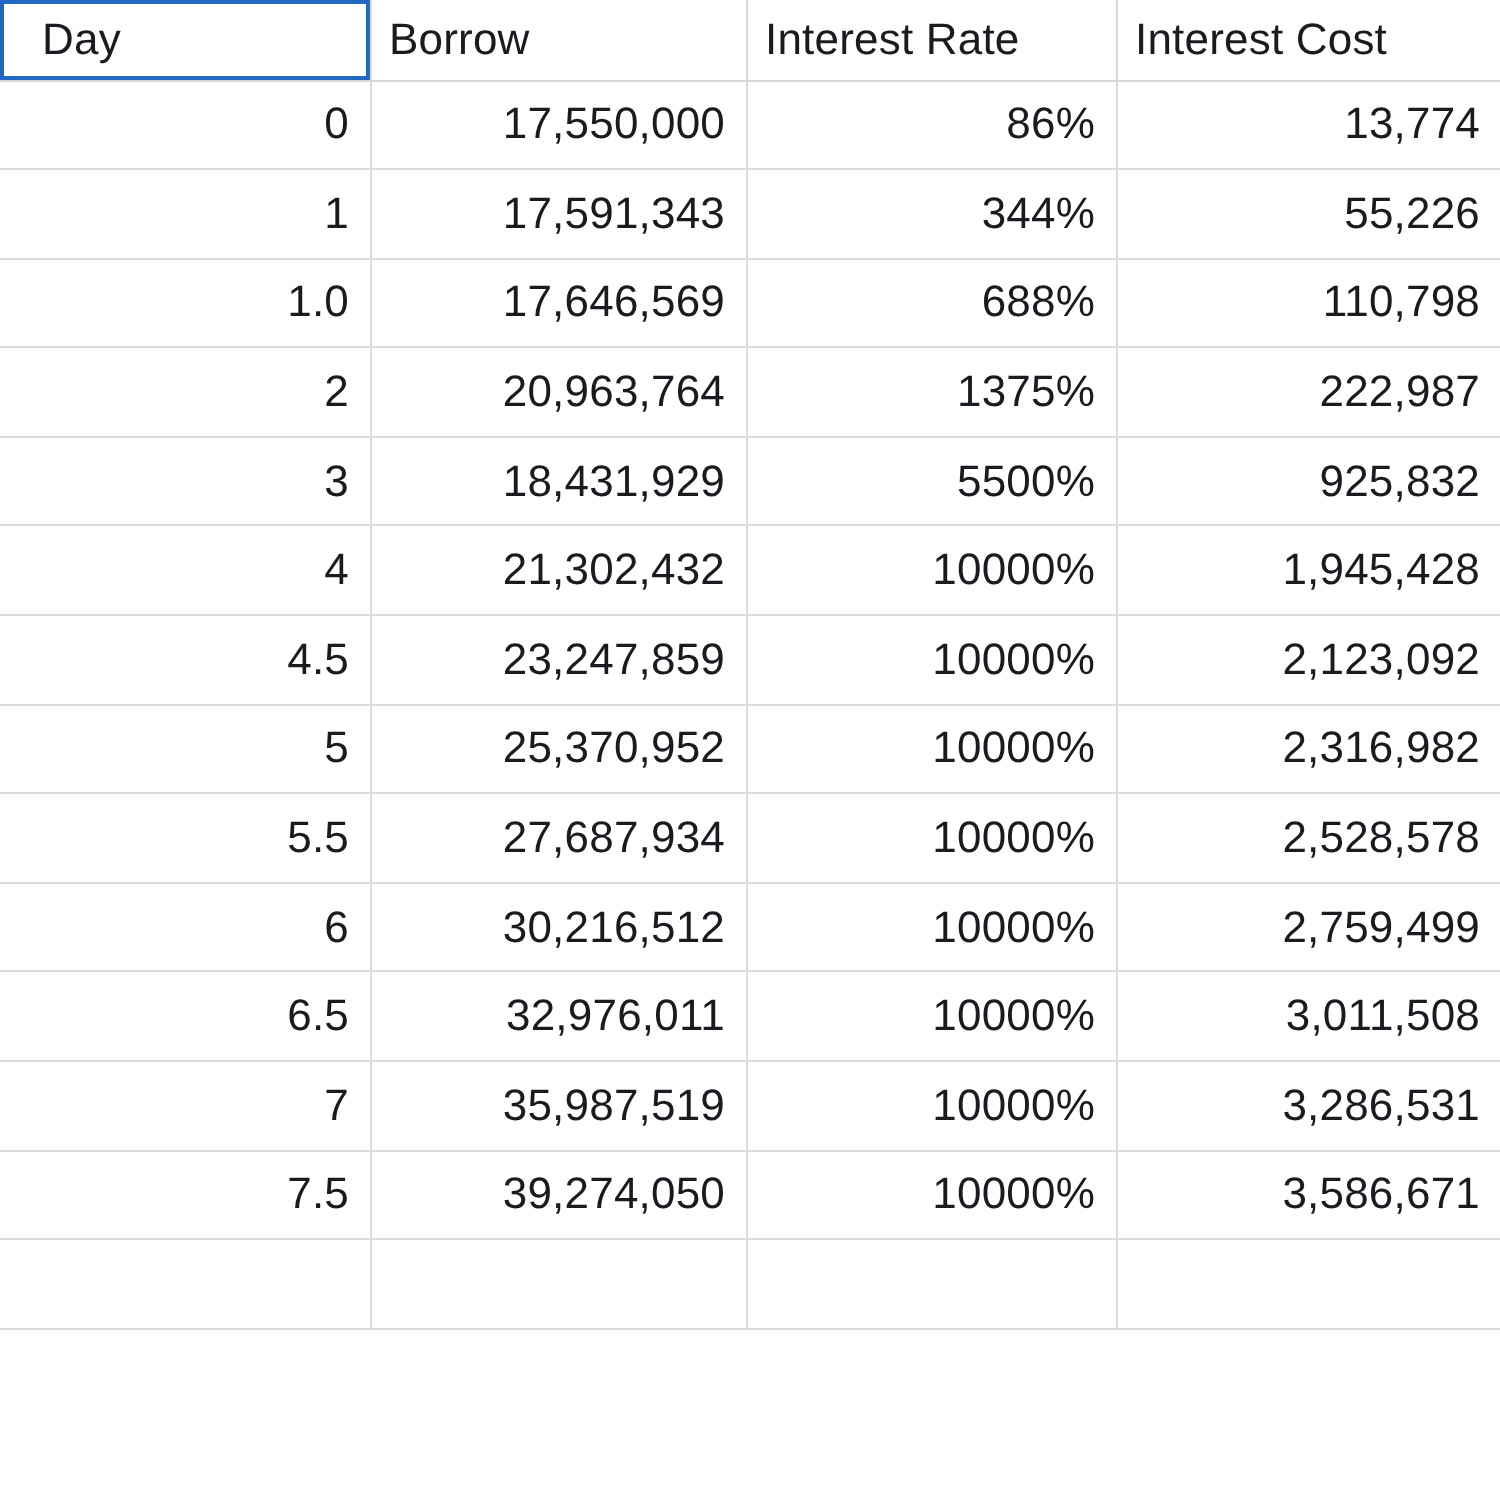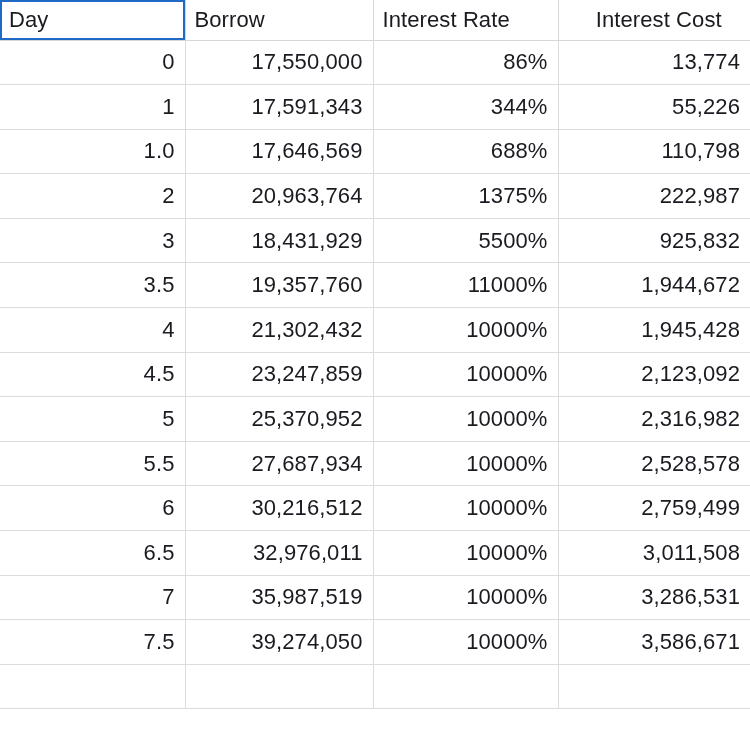--- a/index.html
+++ b/index.html
@@ -50,41 +50,42 @@
     text-align: left;
     vertical-align: middle;
     color: #1a1a20;
     border-right: 1px solid #d6d6d6;
     border-bottom: 1px solid #d6d6d6;
     background: #ffffff;
     white-space: nowrap;
     overflow: hidden;
     letter-spacing: 0.1px;
   }
-  tr.header-row th:last-child { border-right: none; text-align: center; }
+  tr.header-row th:last-child { border-right: none; }
 
   
   th.active-cell {
     position: relative;
     border-right: none;
     border-bottom: none;
   }
   th.active-cell .sel-box {
     position: absolute;
     left: 0;
     top: 0;
     right: 0;
     bottom: 0;
     border: 2px solid #2069c4;
     box-sizing: border-box;
     pointer-events: none;
   }
   th.active-cell .cell-text {
     position: relative;
     z-index: 2;
+    margin-left: 12px;
   }
 
   
   tr.data-row { height: 44.6px; }
 
   tr.data-row td {
     margin: 0;
     padding: 0 10px 0 6px;
     height: 44.6px;
     box-sizing: border-box;
@@ -166,26 +167,20 @@
           <td>1375%</td>
           <td>222,987</td>
         </tr>
         <tr class="data-row">
           <td>3</td>
           <td>18,431,929</td>
           <td>5500%</td>
           <td>925,832</td>
         </tr>
         <tr class="data-row">
-          <td>3.5</td>
-          <td>19,357,760</td>
-          <td>11000%</td>
-          <td>1,944,672</td>
-        </tr>
-        <tr class="data-row">
           <td>4</td>
           <td>21,302,432</td>
           <td>10000%</td>
           <td>1,945,428</td>
         </tr>
         <tr class="data-row">
           <td>4.5</td>
           <td>23,247,859</td>
           <td>10000%</td>
           <td>2,123,092</td>

